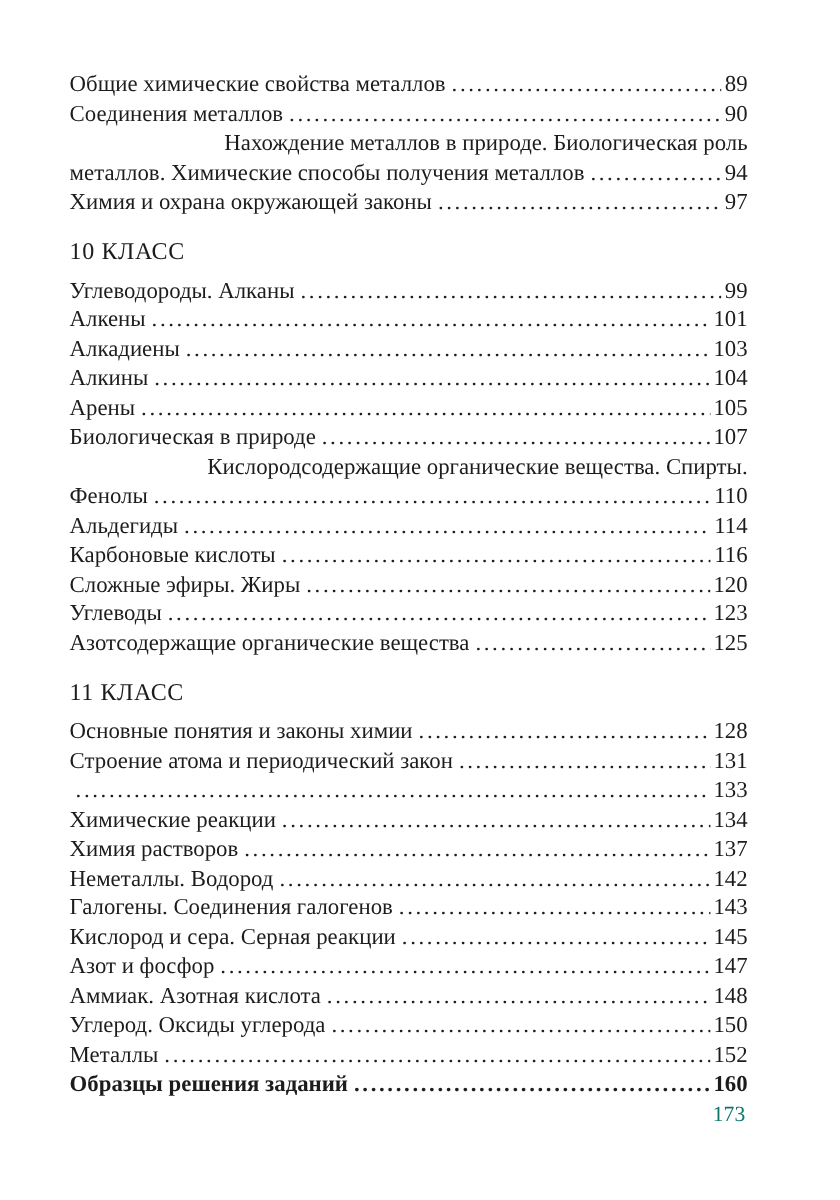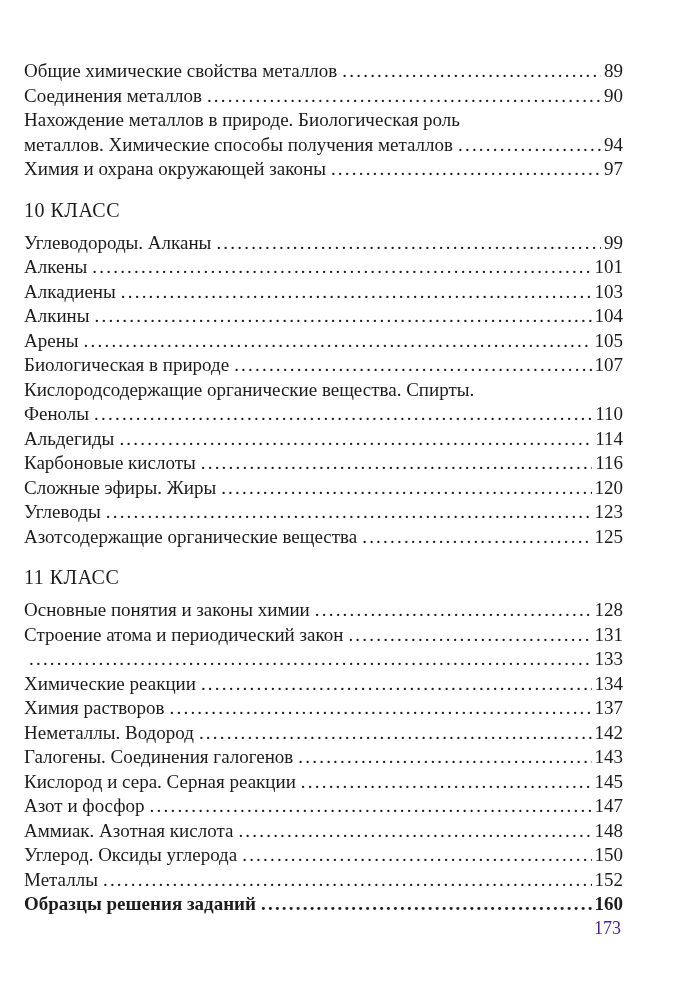--- a/index.html
+++ b/index.html
@@ -12,21 +12,21 @@
     height: 1000px;
     font-family: "Liberation Serif", "DejaVu Serif", serif;
     color: #1c1c1c;
     overflow: hidden;
   }
   .page {
     position: relative;
     width: 700px;
     height: 1000px;
     box-sizing: border-box;
-    padding: 59px 77px 0 24px;
+    padding: 59px 77px 0 58px;
     background: #ffffff;
   }
   .toc-heading {
     font-size: 20px;
     line-height: 27px;
     font-weight: normal;
     letter-spacing: 0.5px;
     margin: 15px 0 7px 0;
   }
   .entry {
@@ -53,31 +53,32 @@
   }
   .entry .pg {
     flex: 0 0 auto;
     white-space: nowrap;
     text-align: right;
   }
   .pre {
     font-size: 19px;
     line-height: 24.5px;
     white-space: nowrap;
+    text-align: right;
   }
   .bold {
     font-weight: bold;
   }
   .footer-pagenum {
     position: absolute;
     top: 917px;
     right: 79px;
     font-size: 18px;
     line-height: 22px;
-    color: #4c1d95;
+    color: #0f766e;
   }
 </style>
 </head>
 <body>
 
 <div class="page">
   <main class="toc">
       <div class="entry">
         <span class="t">Общие химические свойства металлов</span>
         <span class="leader"></span>

